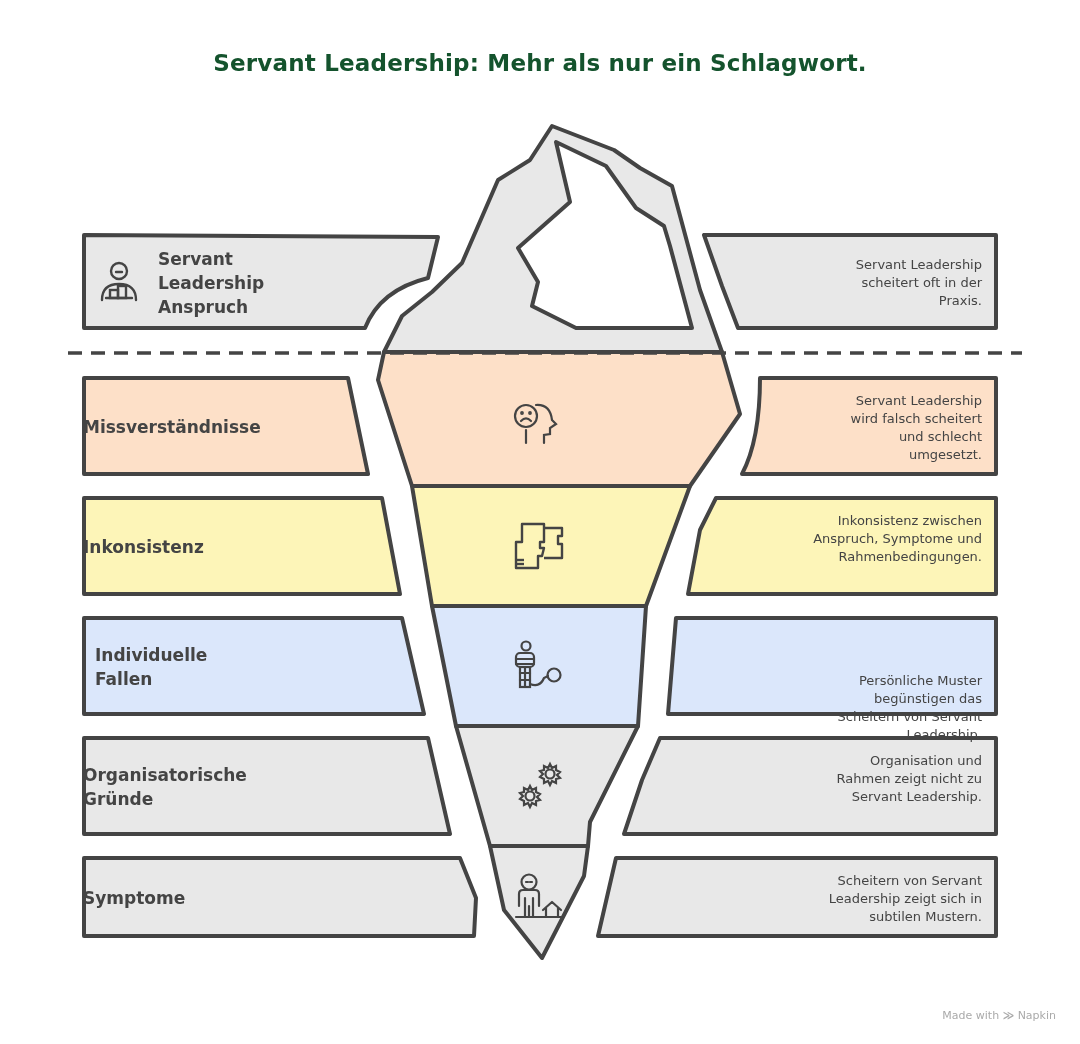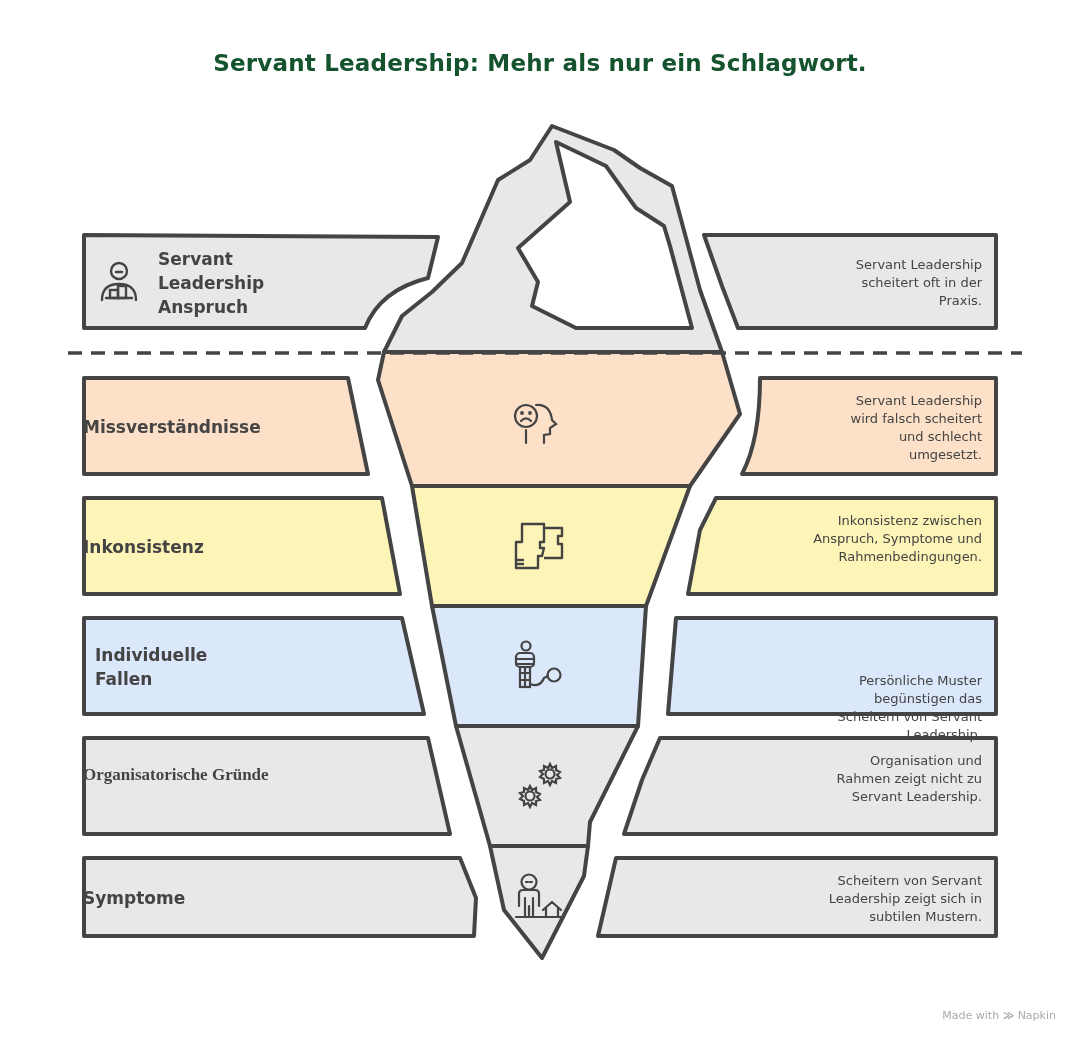--- a/index.html
+++ b/index.html
@@ -103,21 +103,21 @@
     <line x1="8" y1="33" x2="18" y2="33"></line>
     <line x1="8" y1="40" x2="18" y2="40"></line>
     <line x1="13" y1="27" x2="13" y2="47"></line>
     <path d="M18,44 Q28,48 32,38 L36,36"></path>
     <circle cx="42" cy="35" r="6.5"></circle>
   </svg>
 </div>
 <div class="desc" style="top:632px;width:170px;margin-top:40px;">Persönliche Muster begünstigen das Scheitern von Servant Leadership.</div>
 
 <div class="label" style="top:763px;">
-  <div style="width:190px;font-family:Liberation Serif, serif;">Organisatorische Gründe</div>
+  <div style="width:190px;">Organisatorische Gründe</div>
 </div>
 <div class="icon" style="left:514px;top:760px;">
   <svg width="52" height="52" viewBox="0 0 52 52" fill="none" stroke="#444" stroke-width="2.2">
     <circle cx="36" cy="14" r="4.5"></circle>
     <path d="M36,4 L38,8 L42,6 L42,10 L46,12 L43,15 L46,18 L42,19 L42,23 L38,21 L36,25 L34,21 L30,23 L30,19 L26,17 L29,14 L26,11 L30,10 L30,6 L34,8 Z"></path>
     <circle cx="16" cy="36" r="4.5"></circle>
     <path d="M16,26 L18,30 L22,28 L22,32 L26,34 L23,37 L26,40 L22,41 L22,45 L18,43 L16,47 L14,43 L10,45 L10,41 L6,39 L9,36 L6,33 L10,32 L10,28 L14,30 Z"></path>
   </svg>
 </div>
 <div class="desc" style="top:752px;width:160px;">Organisation und Rahmen zeigt nicht zu Servant Leadership.</div>

